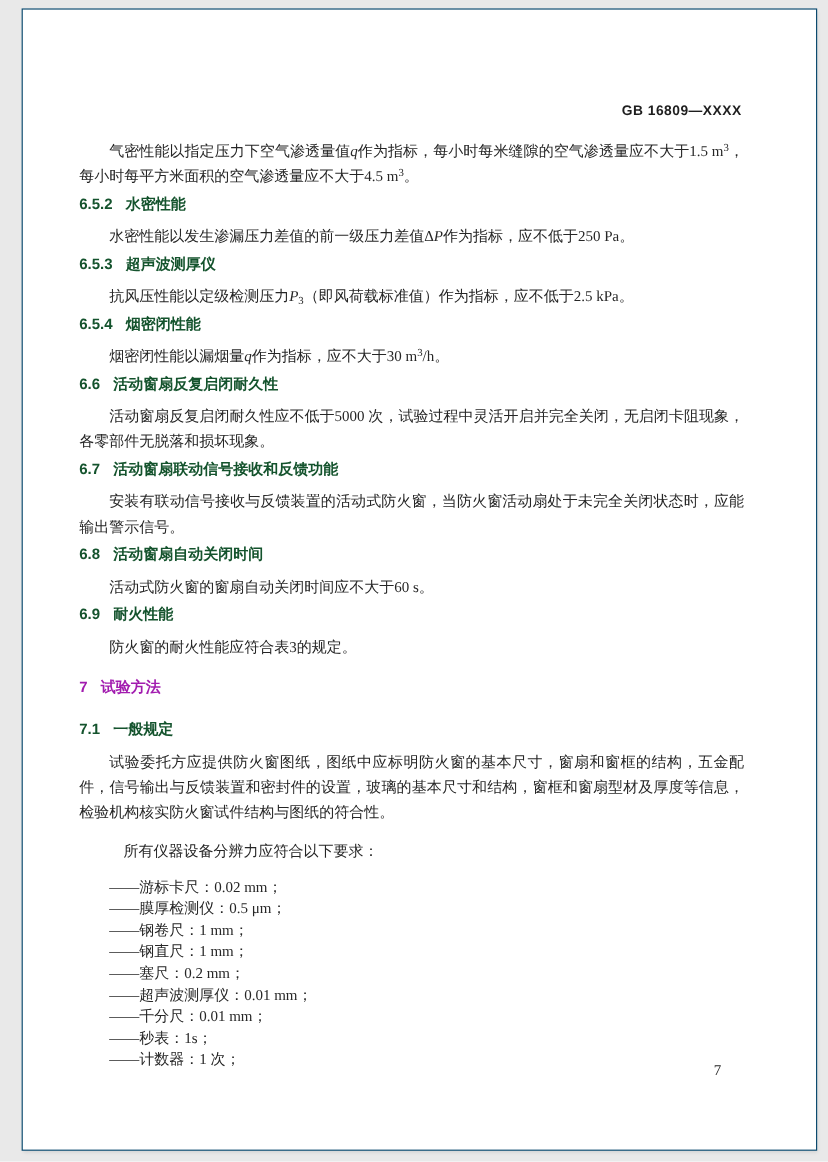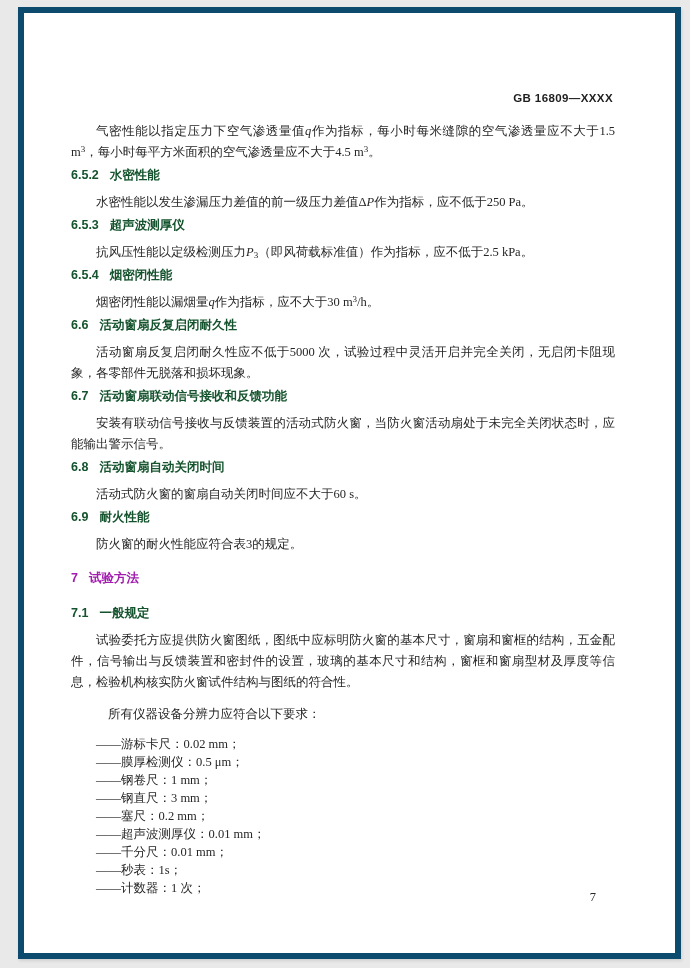--- a/index.html
+++ b/index.html
@@ -6,21 +6,21 @@
   body {
     width:690px; height:968px; overflow:hidden;
     background:#e9e9e9;
     font-family:"Liberation Serif","DejaVu Serif",serif;
     position:relative;
   }
   .paper {
     position:absolute; left:18px; top:7px;
     width:663px; height:952px;
     background:#ffffff;
-    border:6px solid #0c4a6e;
+    border:1px solid #0c4a6e;
     box-shadow:1px 2px 3px rgba(0,0,0,0.10);
     box-sizing:border-box;
   }
   .paper-inner { padding:78px 60px 0 47px; }
   .doc-header {
     text-align:right;
     font-family:"Liberation Sans","DejaVu Sans",sans-serif;
     font-weight:bold;
     font-size:11.5px;
     letter-spacing:0.4px;
@@ -75,21 +75,21 @@
         <div class="blk paragraph"><span>活动式防火窗的窗扇自动关闭时间应不大于60 s。</span></div>
         <div class="blk heading"><span class="h-num">6.9</span><span>耐火性能</span></div>
         <div class="blk paragraph"><span>防火窗的耐火性能应符合表3的规定。</span></div>
         <div class="blk chapter"><span class="h-num">7</span><span>试验方法</span></div>
         <div class="blk heading"><span class="h-num">7.1</span><span>一般规定</span></div>
         <div class="blk paragraph"><span>试验委托方应提供防火窗图纸，图纸中应标明防火窗的基本尺寸，窗扇和窗框的结构，五金配件，信号输出与反馈装置和密封件的设置，玻璃的基本尺寸和结构，窗框和窗扇型材及厚度等信息，检验机构核实防火窗试件结构与图纸的符合性。</span></div>
         <div class="blk list-intro"><span>所有仪器设备分辨力应符合以下要求：</span></div>
         <div class="blk list-item"><span>——游标卡尺：0.02 mm；</span></div>
         <div class="blk list-item"><span>——膜厚检测仪：0.5 μm；</span></div>
         <div class="blk list-item"><span>——钢卷尺：1 mm；</span></div>
-        <div class="blk list-item"><span>——钢直尺：3 mm；</span></div>
+        <div class="blk list-item"><span>——钢直尺：1 mm；</span></div>
         <div class="blk list-item"><span>——塞尺：0.2 mm；</span></div>
         <div class="blk list-item"><span>——超声波测厚仪：0.01 mm；</span></div>
         <div class="blk list-item"><span>——千分尺：0.01 mm；</span></div>
         <div class="blk list-item"><span>——秒表：1s；</span></div>
         <div class="blk list-item"><span>——计数器：1 次；</span></div>
       </div>
   </div>
   <div class="page-number">7</div>
 </div>
 

